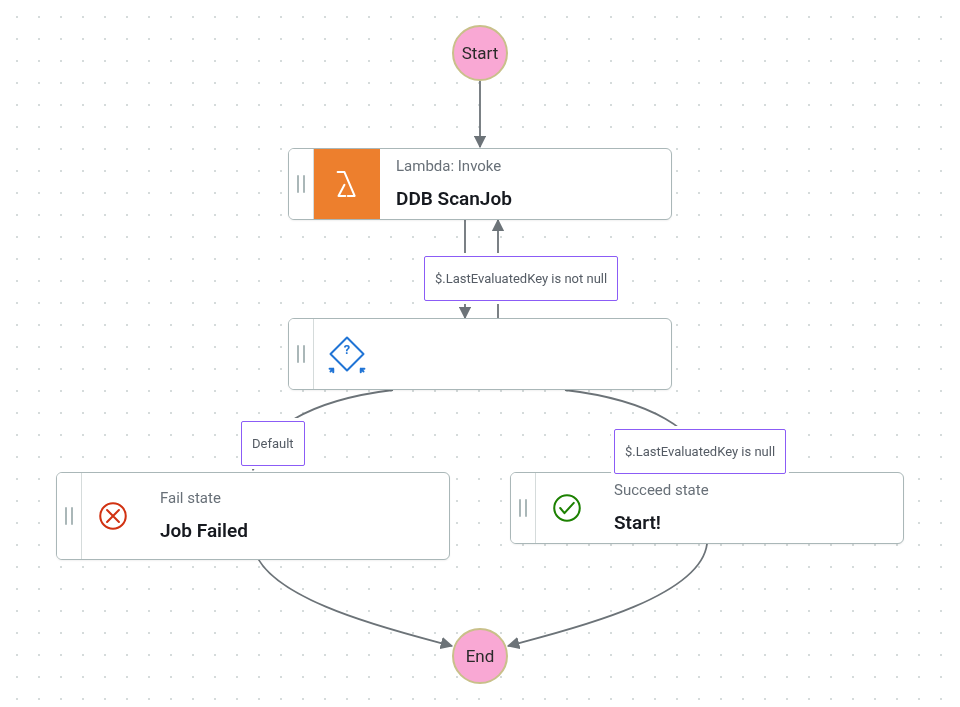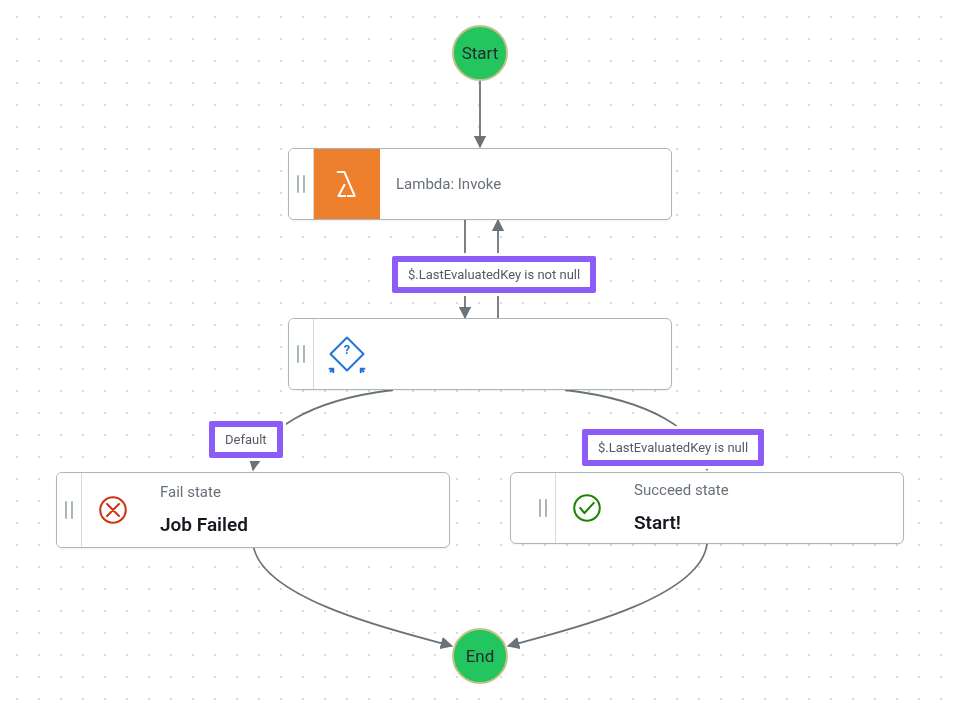--- a/index.html
+++ b/index.html
@@ -78,39 +78,40 @@
     color: #16191f;
     font-size: 19px;
     font-weight: 600;
     line-height: 1.25;
   }
   .terminal {
     position: absolute;
     width: 56px;
     height: 56px;
     border-radius: 50%;
-    background: #22c55e;
+    background: #f9a8d4;
     border: 2px solid #c9c08a;
     display: flex;
     align-items: center;
     justify-content: center;
     color: #2a2a2a;
     font-size: 17px;
     box-sizing: border-box;
   }
   .edge-label {
     position: absolute;
     background: #fff;
-    border: 6px solid #8b5cf6;
+    border: 1px solid #8b5cf6;
     color: #545b64;
     font-size: 13px;
-    padding: 5px 10px;
+    padding: 14px 10px;
     border-radius: 2px;
     white-space: nowrap;
     box-shadow: 0 0 0 3px #fff;
+    margin-left: 32px;
   }
   .handle-lines {
     display: inline-block;
     width: 8px;
     height: 18px;
     position: relative;
   }
   .handle-lines::before, .handle-lines::after {
     content: "";
     position: absolute;
@@ -157,54 +158,55 @@
   <div class="handle">
       <span class="handle-lines"></span>
     </div>
   <div class="iconbox lambda-icon">
     <svg width="34" height="34" viewBox="0 0 40 40" fill="none" stroke="#fff" stroke-width="2.4" stroke-linecap="round" stroke-linejoin="round">
       <path d="M9 6 h8 l12 28 h-8 M17 21 l-7 13 h8"></path>
     </svg>
   </div>
   <div class="textbox">
     <span class="type-label">Lambda: Invoke</span>
+    <span class="title-label">DDB ScanJob</span>
   </div>
 </div>
 
 <div class="node taller" style="left:288px; top:318px; width:384px; height:72px;">
   <div class="handle">
       <span class="handle-lines"></span>
     </div>
   <div class="iconbox">
     <svg width="44" height="44" viewBox="0 0 48 48" fill="none" stroke="#2074d5" stroke-width="2.2" stroke-linejoin="round" stroke-linecap="round">
       <path d="M24 6 L42 24 L24 42 L6 24 Z"></path>
       <text x="24" y="24" text-anchor="middle" font-size="14" font-weight="700" fill="#2074d5" stroke="none">?</text>
       <path d="M9 40 l-3 3 m3 -3 l0 4 m0 -4 l-4 0"></path>
       <path d="M39 40 l3 3 m-3 -3 l0 4 m0 -4 l4 0"></path>
     </svg>
   </div>
 </div>
 
-<div class="node" style="left:56px; top:472px; width:394px; height:76px;">
+<div class="node" style="left:56px; top:472px; width:394px; height:88px;">
   <div class="handle">
       <span class="handle-lines"></span>
     </div>
   <div class="iconbox">
     <svg width="34" height="34" viewBox="0 0 40 40" fill="none" stroke="#d13212" stroke-width="2.4" stroke-linecap="round">
       <circle cx="20" cy="20" r="15"></circle>
       <path d="M13 13 L27 27 M27 13 L13 27"></path>
     </svg>
   </div>
   <div class="textbox">
     <span class="type-label">Fail state</span>
     <span class="title-label">Job Failed</span>
   </div>
 </div>
 
-<div class="node" style="left:510px; top:472px; width:394px; height:72px;padding-left:20px;">
+<div class="node" style="left:510px; top:472px; width:394px; height:72px;">
   <div class="handle">
       <span class="handle-lines"></span>
     </div>
   <div class="iconbox">
     <svg width="34" height="34" viewBox="0 0 40 40" fill="none" stroke="#1d8102" stroke-width="2.4" stroke-linecap="round" stroke-linejoin="round">
       <circle cx="20" cy="20" r="15"></circle>
       <path d="M12 20 l5 6 l11 -12"></path>
     </svg>
   </div>
   <div class="textbox">

